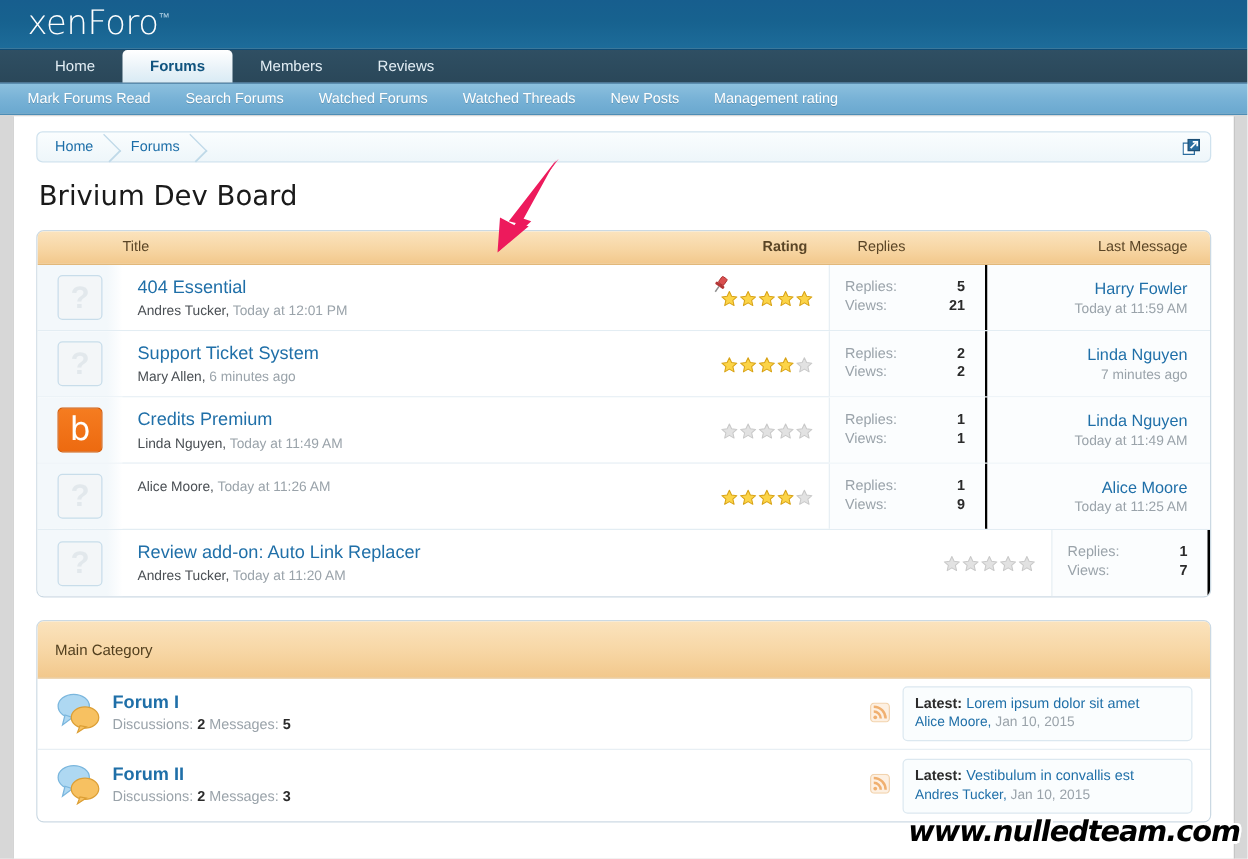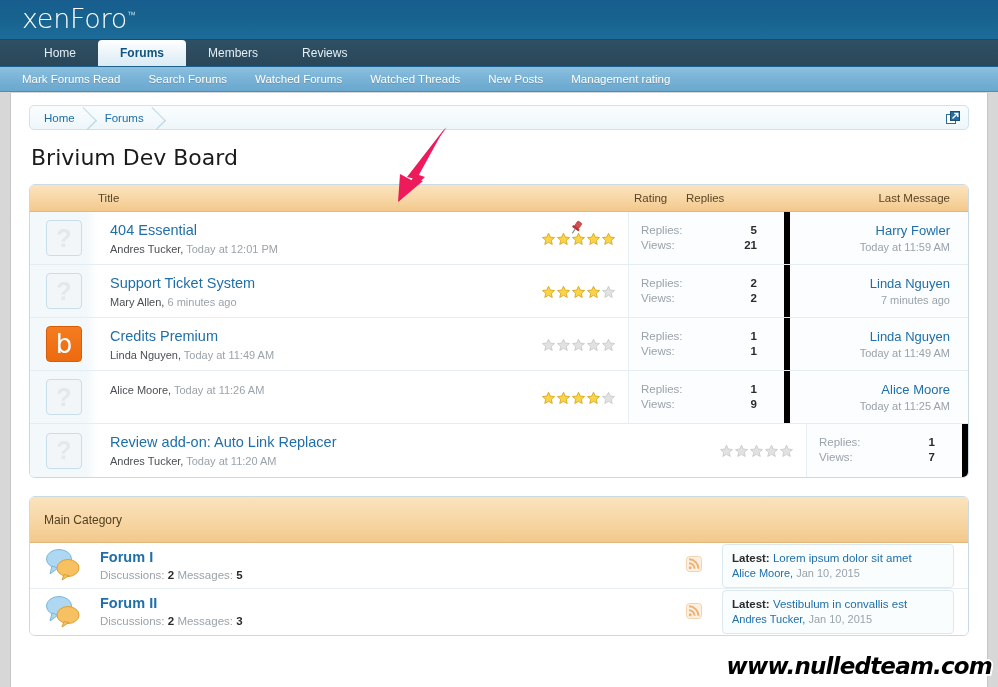--- a/index.html
+++ b/index.html
@@ -159,21 +159,21 @@
     height: 27px;
     background: linear-gradient(to bottom, #fbe3bd 0%, #f7d6a4 55%, #f2c88c 100%);
     border-bottom: 1px solid #e2b87a;
     display: flex;
     align-items: center;
     font-size: 11.5px;
     color: #5a4526;
     position: relative;
   }
   .th-title   { position: absolute; left: 68px; }
-  .th-rating  { position: absolute; left: 604px; }
+  .th-rating  { position: absolute; left: 580px; font-weight: bold; }
   .th-replies { position: absolute; left: 656px; }
   .th-last    { position: absolute; right: 18px; }
 
   
   .trow {
     display: flex;
     align-items: stretch;
     height: 53px;
     border-bottom: 1px solid #e3edf3;
     background: #ffffff;
@@ -245,25 +245,25 @@
     display: flex;
     align-items: center;
     justify-content: center;
     padding-top: 2px;
   }
   .stars { display: flex; gap: 0px; }
   .star { width: 15px; height: 15px; }
 
   
   .t-replies {
-    width: 162px;
+    width: 127px;
     border-left: 1px solid #e8eff4;
-    border-right: 6px solid #000000;
+    border-right: 2px solid #000000;
     background: #fbfdfe;
-    padding: 11px 27px 0 12px;
+    padding: 11px 16px 0 12px;
     font-size: 11.5px;
   }
   .rrow { display: flex; justify-content: space-between; line-height: 15px; }
   .rrow .lbl { color: #9aa3aa; }
   .rrow .val { color: #2b2b2b; font-weight: bold; }
 
   
   .t-last {
     width: 178px;
     padding: 10px 18px 0 0;
@@ -289,25 +289,24 @@
     border-bottom: 1px solid #e2b87a;
     display: flex;
     align-items: center;
     padding-left: 14px;
     font-size: 12px;
     color: #53401f;
   }
   .frow {
     display: flex;
     align-items: center;
-    height: 46px;
+    height: 57px;
     border-bottom: 1px solid #e8eff4;
     padding: 0 14px 0 14px;
     background: #fff;
-    gap: 10px;
   }
   .frow:last-child { border-bottom: none; }
   .f-icon { width: 46px; flex-shrink: 0; }
   .f-main { flex: 1; min-width: 0; }
   .f-name {
     color: #1f6fa8;
     font-size: 14.5px;
     font-weight: bold;
     line-height: 18px;
     cursor: pointer;

